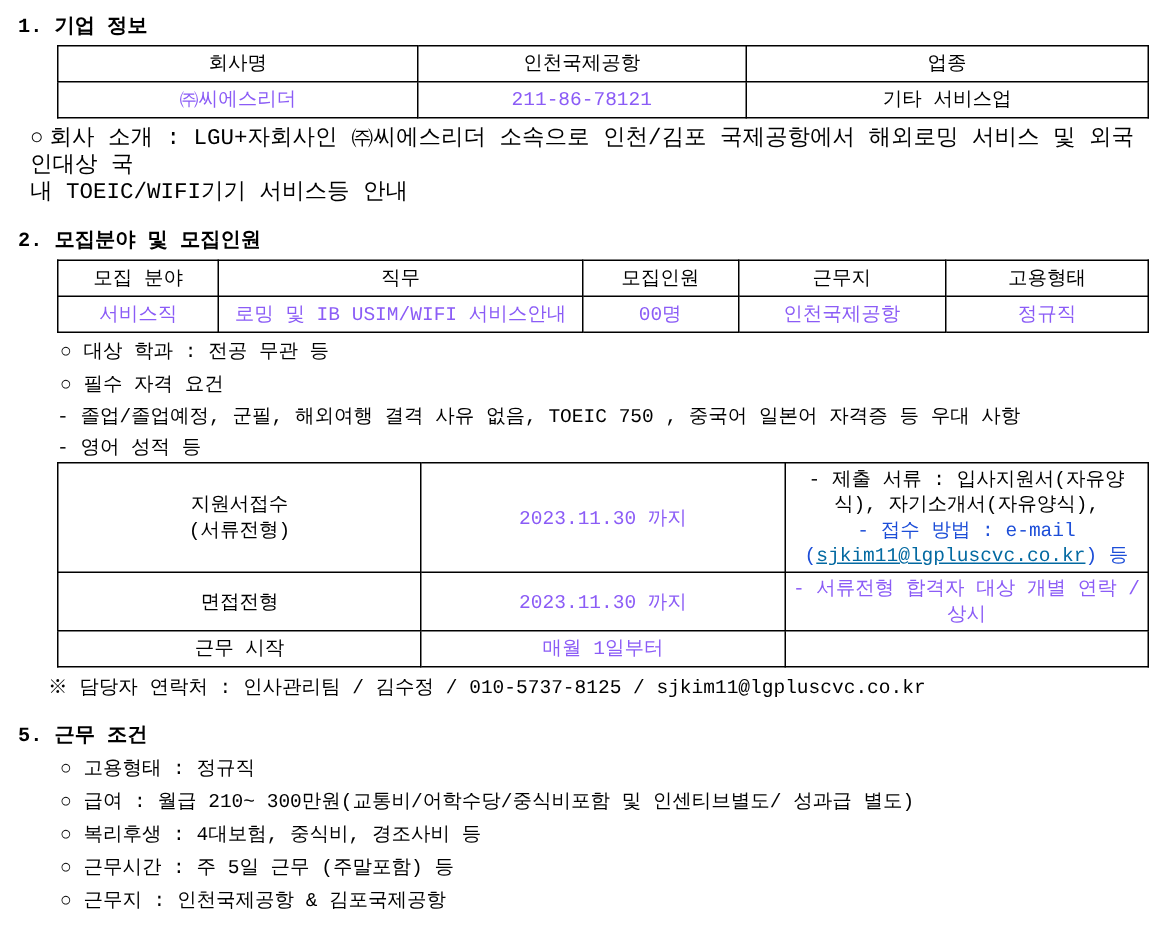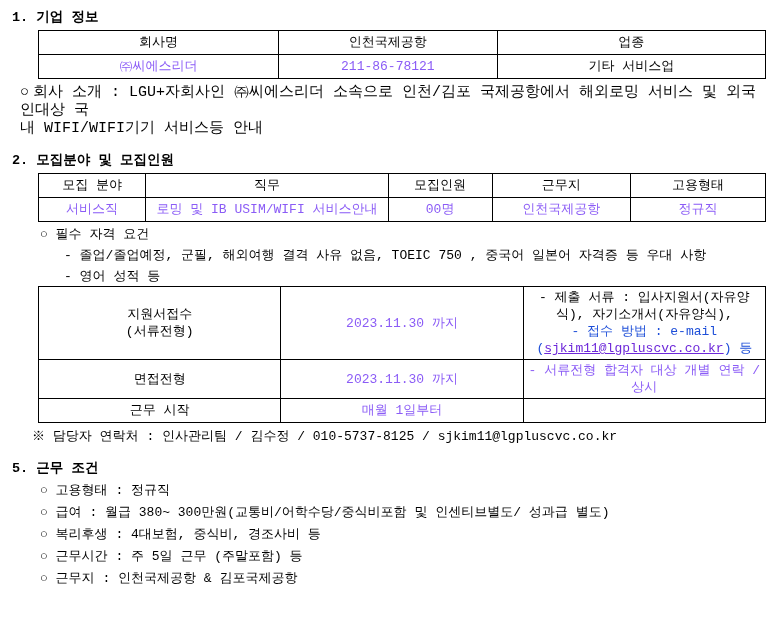--- a/index.html
+++ b/index.html
@@ -65,31 +65,31 @@
   }
   .desc .o {
     margin-right: 4px;
   }
   .bullet-l1 {
     margin: 3px 0 0 30px;
     line-height: 19px;
     font-size: 13px;
   }
   .bullet-l2 {
-    margin: 2px 0 0 54px;
+    margin: 2px 0 0 28px;
     line-height: 19px;
     font-size: 13px;
   }
   .note {
     margin: 5px 0 0 22px;
     font-size: 13px;
     line-height: 18px;
   }
   a.mail {
-    color: #6d28d9;
+    color: #0369a1;
     text-decoration: underline;
   }
   .hang {
     display: block;
     text-indent: 0;
   }
 </style>
 </head>
 <body>
 
@@ -105,21 +105,21 @@
     </tr>
     <tr>
       <td class="red">㈜씨에스리더</td>
       <td class="red">211-86-78121</td>
       <td>기타 서비스업</td>
     </tr>
   </tbody>
     </table>
   <div class="desc">
     <span class="o">○</span><span>회사 소개 : LGU+자회사인 ㈜씨에스리더 소속으로 인천/김포 국제공항에서 해외로밍 서비스 및 외국인대상 국</span><br>
-    <span>내 WIFI/WIFI기기 서비스등 안내</span>
+    <span>내 TOEIC/WIFI기기 서비스등 안내</span>
   </div>
 
   <div class="sec-title sec-gap">2. 모집분야 및 모집인원</div>
   <table class="grid">
     <tbody>
         <tr>
       <th class="hdr" style="width:14.5%">모집 분야</th>
       <th class="hdr" style="width:34%">직무</th>
       <th class="hdr" style="width:14%">모집인원</th>
       <th class="hdr" style="width:19%">근무지</th>
@@ -128,20 +128,21 @@
     <tr>
       <td class="red">서비스직</td>
       <td class="red">로밍 및 IB USIM/WIFI 서비스안내</td>
       <td class="red">00명</td>
       <td class="red">인천국제공항</td>
       <td class="red">정규직</td>
     </tr>
   </tbody>
     </table>
 
+  <div class="bullet-l1">○ 대상 학과 : 전공 무관 등</div>
   <div class="bullet-l1">○ 필수 자격 요건</div>
   <div class="bullet-l2">- 졸업/졸업예정, 군필, 해외여행 결격 사유 없음, TOEIC 750 , 중국어 일본어 자격증 등  우대 사항</div>
   <div class="bullet-l2">- 영어 성적 등</div>
 
   <table class="grid">
     <tbody>
     <tr>
       <td>
         <span class="hang">지원서접수</span>
         <span class="hang">(서류전형)</span>
@@ -163,18 +164,18 @@
       <td>근무 시작</td>
       <td class="red">매월 1일부터</td>
       <td class="left"></td>
     </tr>
   </tbody>
     </table>
   <div class="note">※ 담당자 연락처 : 인사관리팀 / 김수정 / 010-5737-8125 / sjkim11@lgpluscvc.co.kr</div>
 
   <div class="sec-title sec-gap">5. 근무 조건</div>
   <div class="bullet-l1">○ 고용형태 : 정규직</div>
-  <div class="bullet-l1">○ 급여 : 월급 380~ 300만원(교통비/어학수당/중식비포함 및 인센티브별도/ 성과급 별도)</div>
+  <div class="bullet-l1">○ 급여 : 월급 210~ 300만원(교통비/어학수당/중식비포함 및 인센티브별도/ 성과급 별도)</div>
   <div class="bullet-l1">○ 복리후생 : 4대보험, 중식비, 경조사비 등</div>
   <div class="bullet-l1">○ 근무시간 : 주 5일 근무 (주말포함) 등</div>
   <div class="bullet-l1">○ 근무지 : 인천국제공항 &amp; 김포국제공항</div>
 
 </div>
 
 </body></html>

